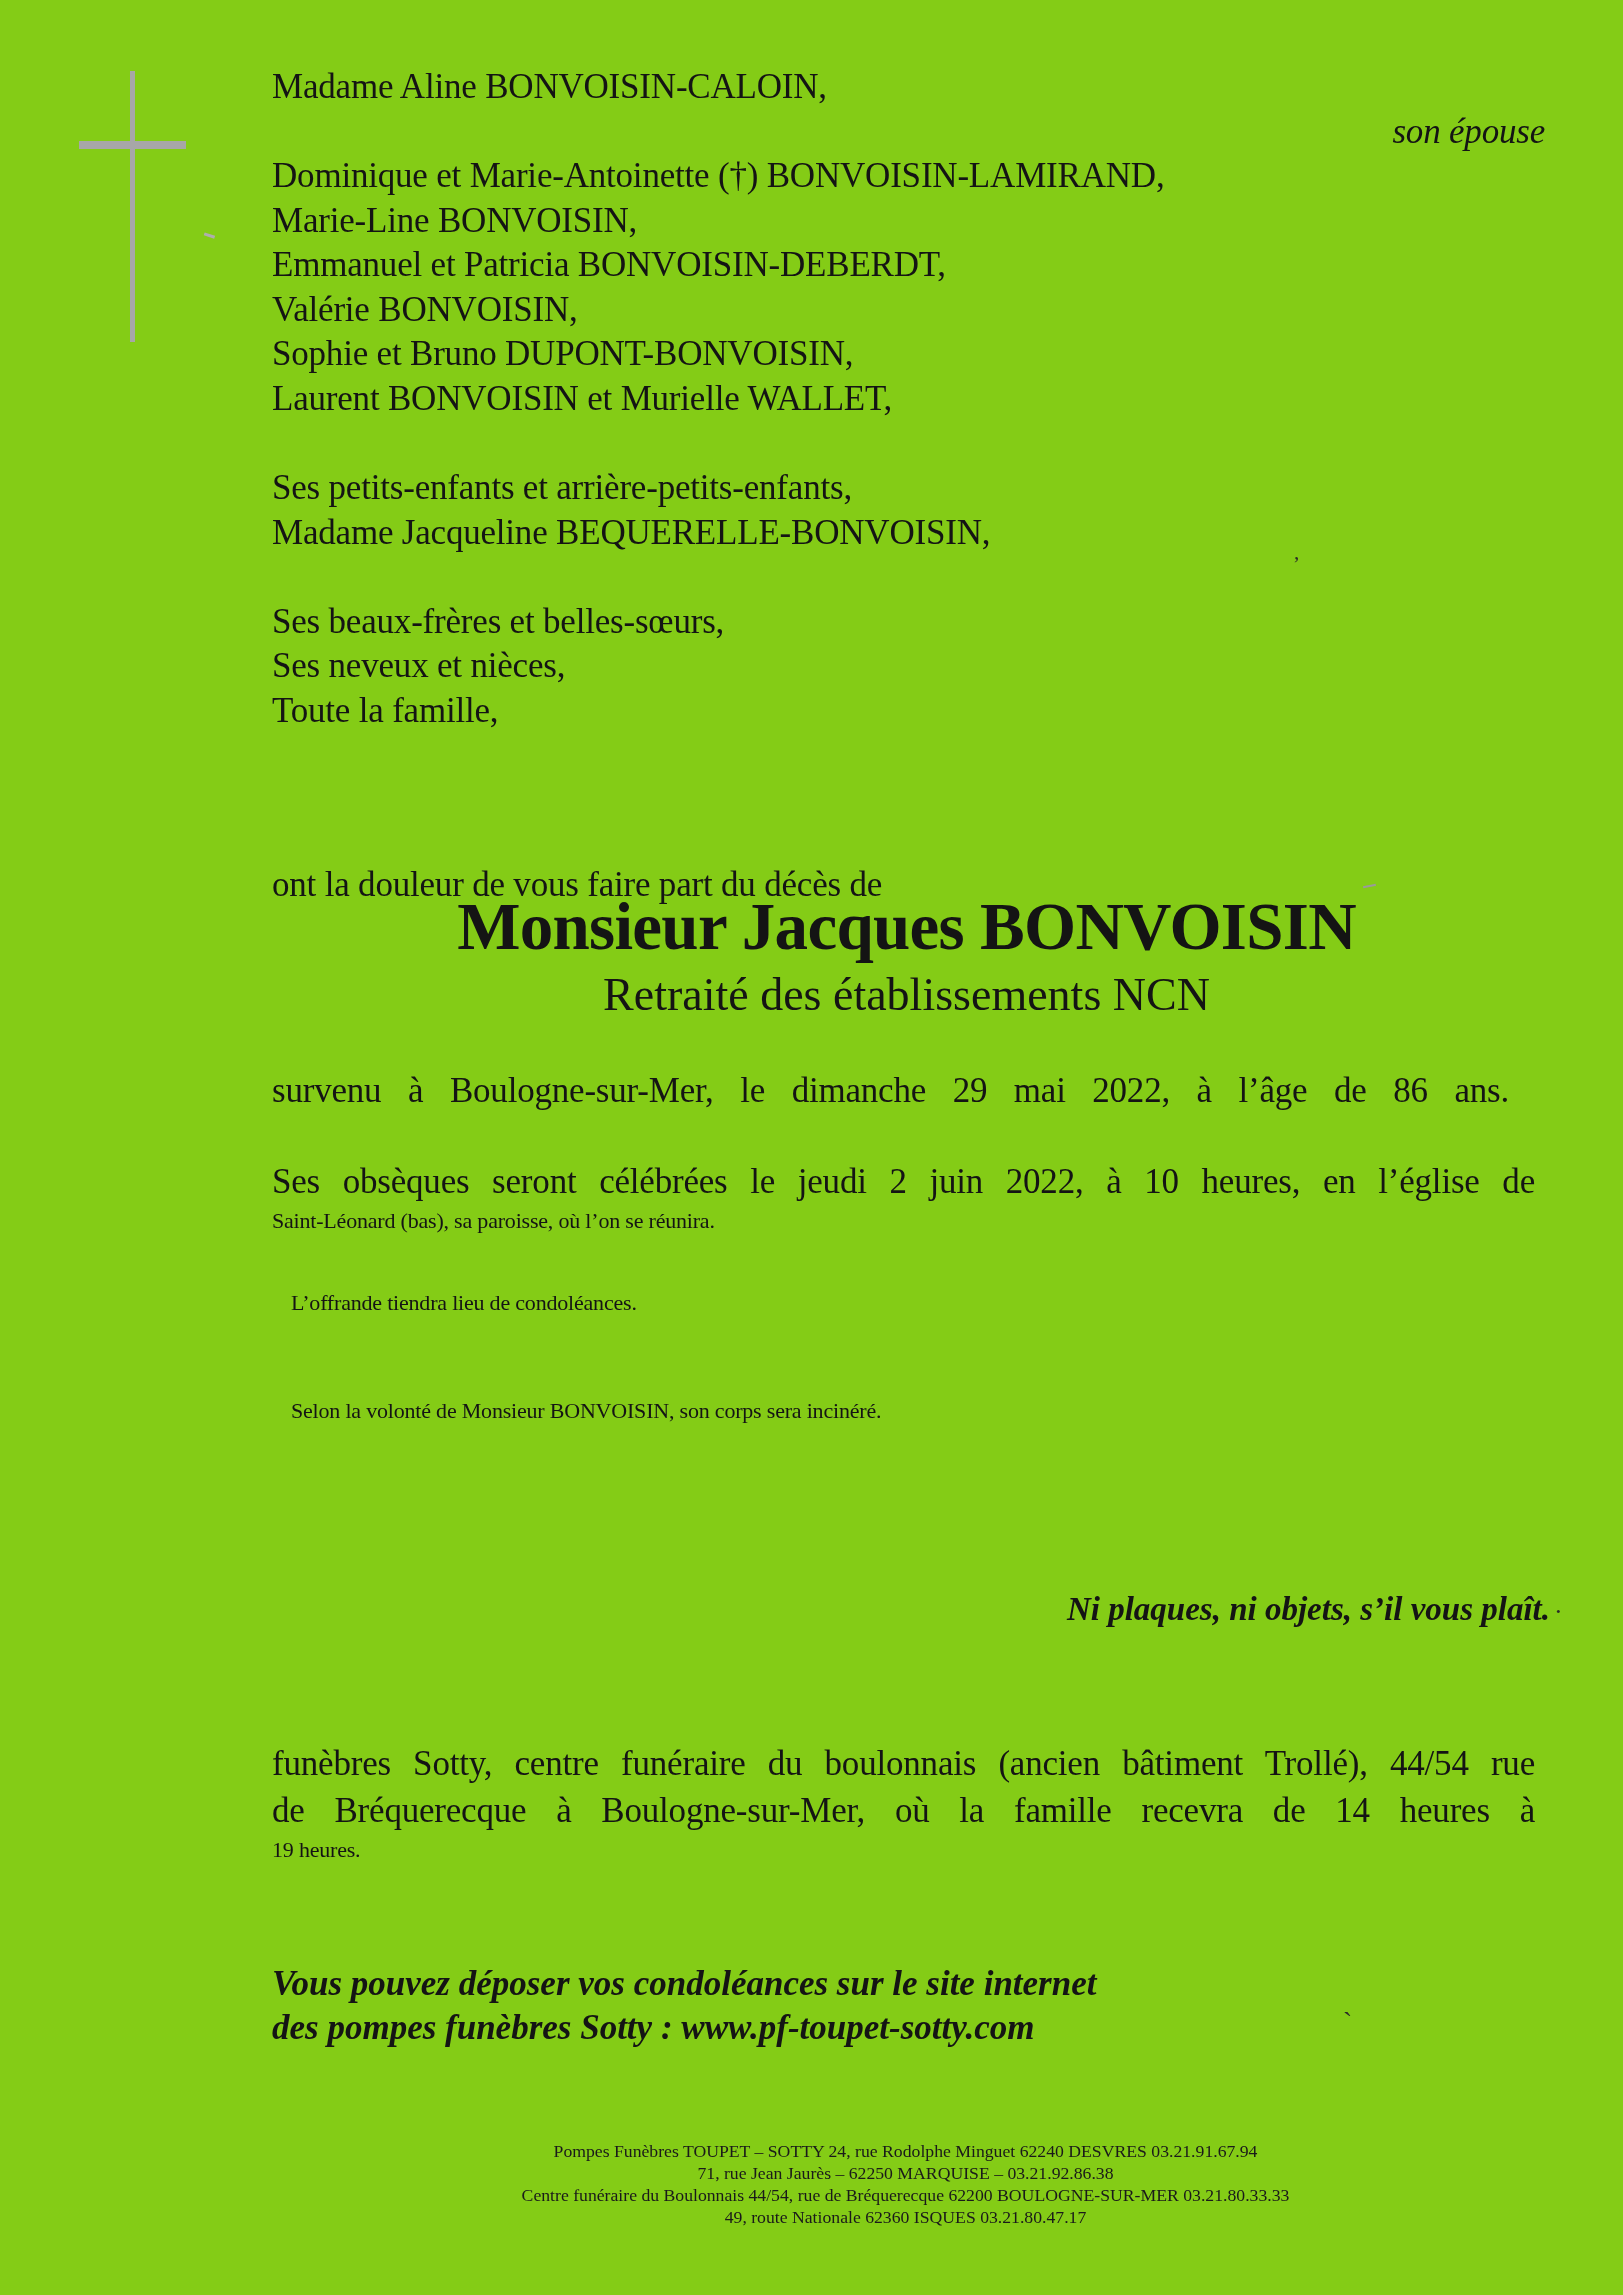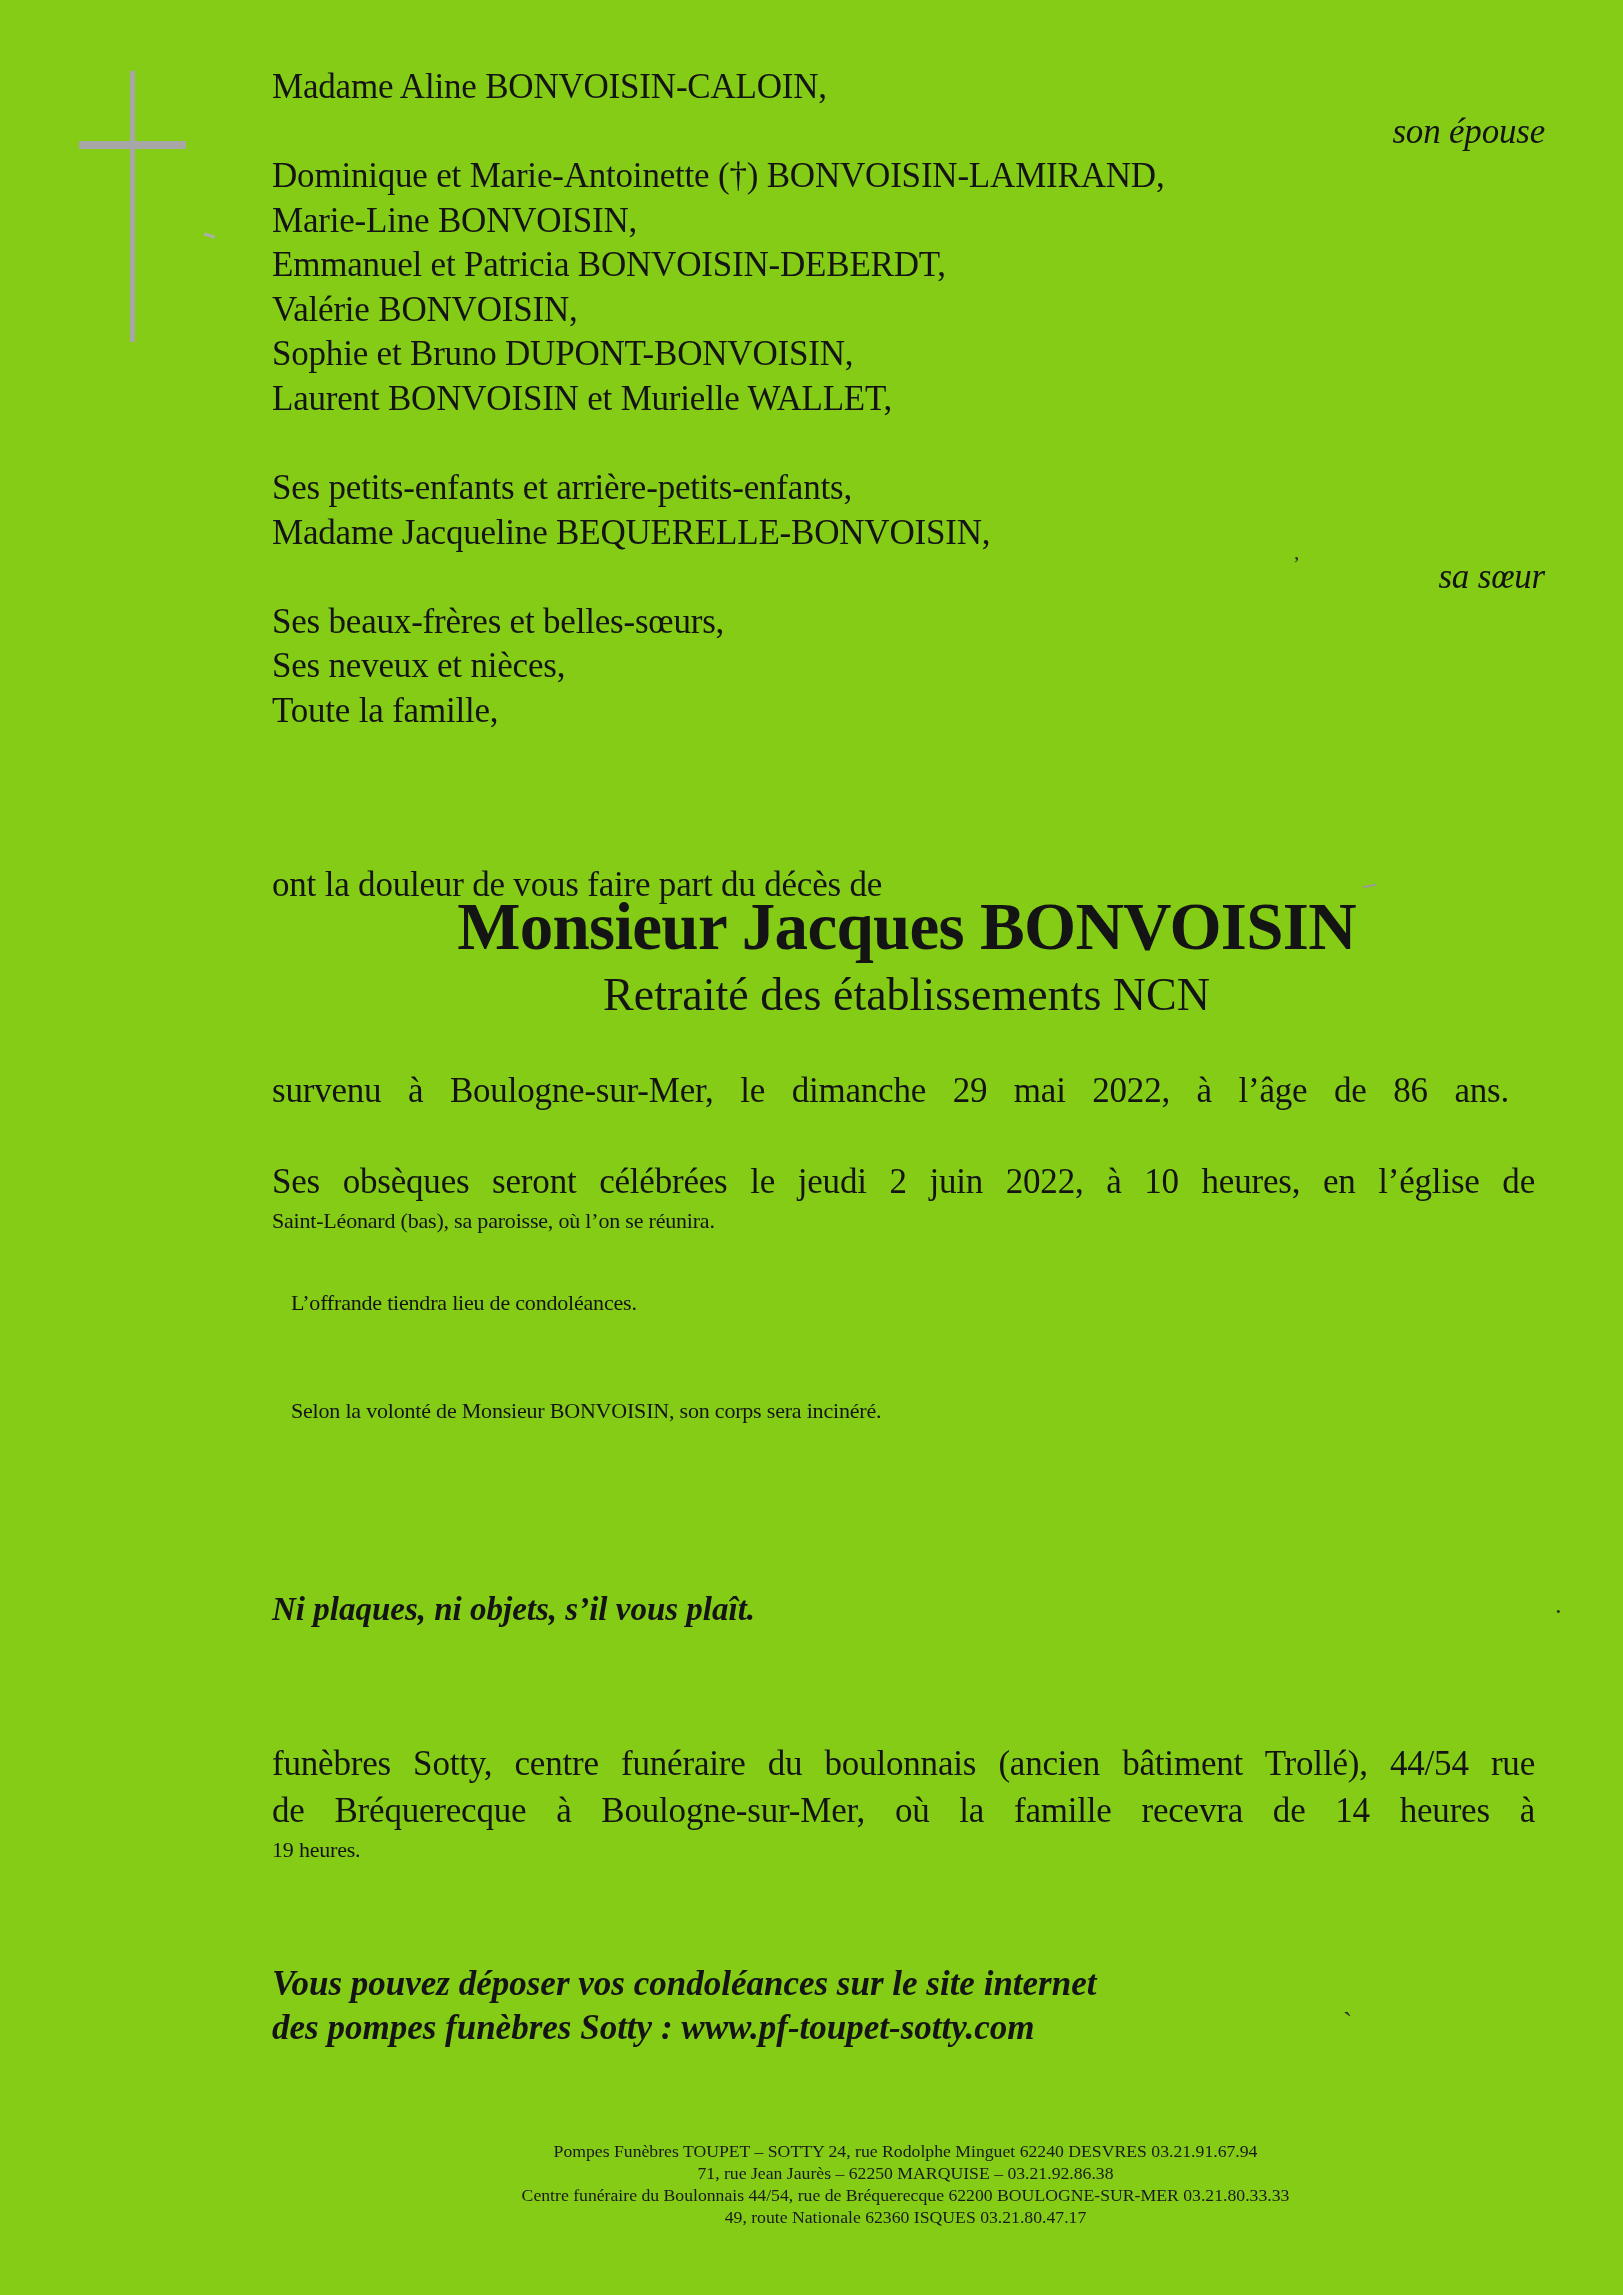--- a/index.html
+++ b/index.html
@@ -37,21 +37,21 @@
     text-align:justify;text-align-last:justify;text-justify:inter-word;
     white-space:normal;
   }
   .plain{
     position:absolute;left:272px;
     font-size:22px;line-height:1.12;letter-spacing:-0.2px;white-space:nowrap;text-align:right;
   }
   .indent{left:291px;}
   .request{
     position:absolute;left:272px;width:1278px;
-    text-align:left;font-weight:bold;font-style:italic;
+    text-align:right;font-weight:bold;font-style:italic;
     font-size:33px;white-space:nowrap;
   }
   .condol{
     position:absolute;left:272px;width:1276px;
     font-weight:bold;font-style:italic;
     font-size:35px;white-space:nowrap;
   }
   .footer{
     position:absolute;left:272px;top:2140px;width:1267px;
     text-align:center;font-size:17.7px;line-height:22px;color:#1a1a1a;
@@ -79,21 +79,20 @@
   <div class="ln" style="top:156px">Dominique et Marie-Antoinette (†) BONVOISIN-LAMIRAND,</div>
   <div class="ln" style="top:201px">Marie-Line BONVOISIN,</div>
   <div class="ln" style="top:245px">Emmanuel et Patricia BONVOISIN-DEBERDT,</div>
   <div class="ln" style="top:290px">Valérie BONVOISIN,</div>
   <div class="ln" style="top:334px">Sophie et Bruno DUPONT-BONVOISIN,</div>
   <div class="ln" style="top:379px">Laurent BONVOISIN et Murielle WALLET,</div>
 
   <div class="ln" style="top:468px">Ses petits-enfants et arrière-petits-enfants,</div>
   <div class="ln" style="top:513px">Madame Jacqueline BEQUERELLE-BONVOISIN,</div>
   <div class="speck" style="left:1293px;top:552px;font-size:21px;">’</div>
-  <div class="ln rel" style="top:557px">sa sœur</div>
 
   <div class="ln" style="top:602px">Ses beaux-frères et belles-sœurs,</div>
   <div class="ln" style="top:646px">Ses neveux et nièces,</div>
   <div class="ln" style="top:691px">Toute la famille,</div>
 
   <div class="ln" style="top:865px">ont la douleur de vous faire part du décès de</div>
 
   <div class="centerblock deceased-name" style="top:891px">Monsieur Jacques BONVOISIN</div>
   <div class="centerblock deceased-title" style="top:971px">Retraité des établissements NCN</div>
   <div class="mark-dash"></div>

